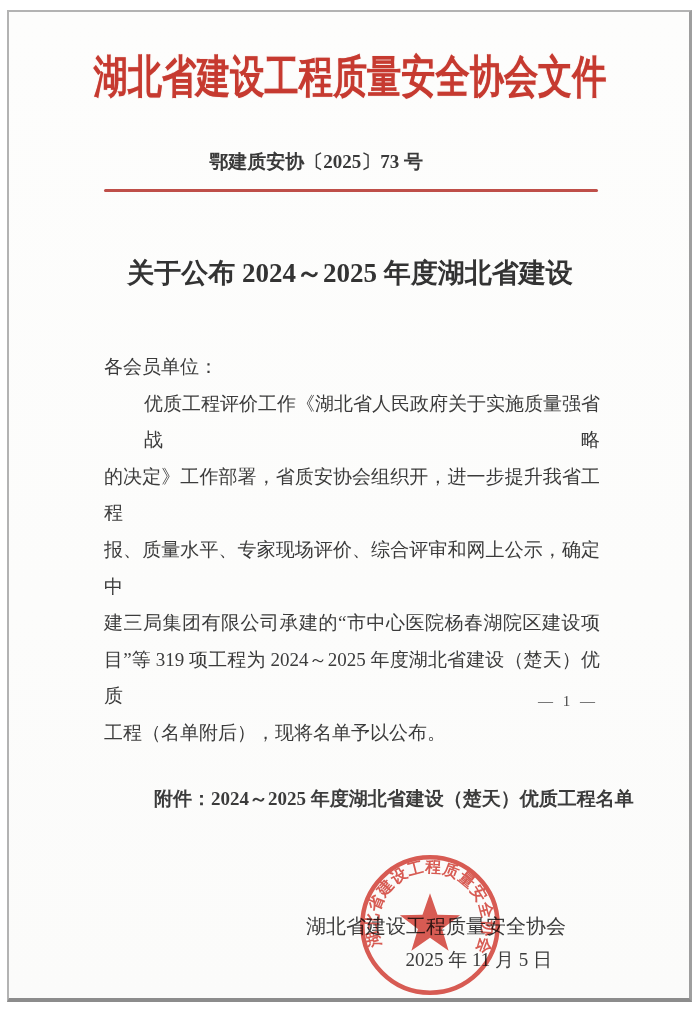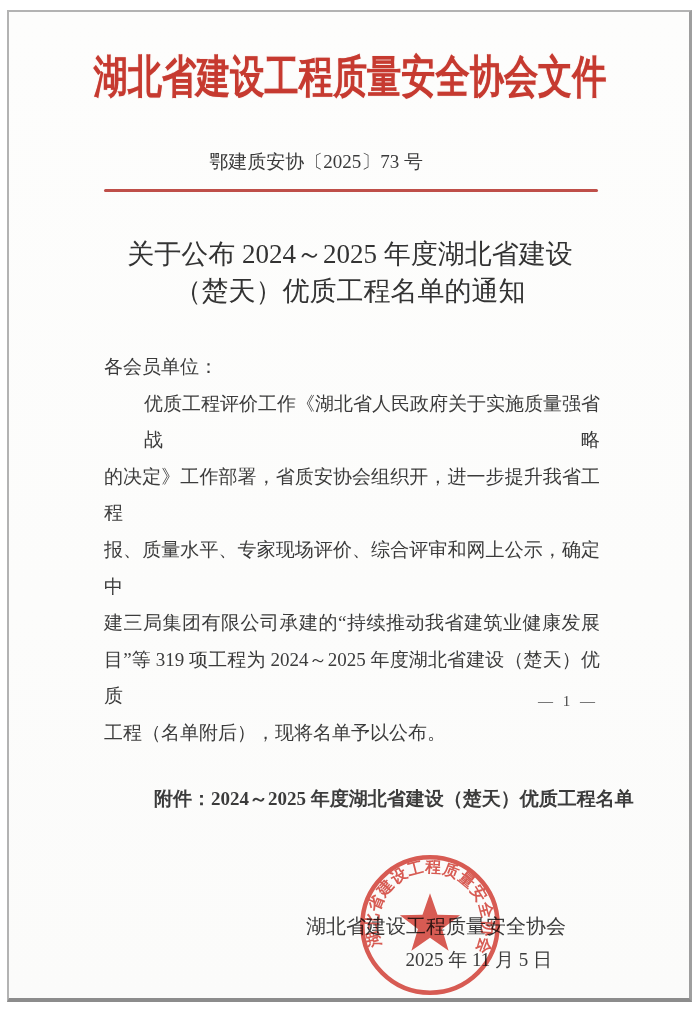--- a/index.html
+++ b/index.html
@@ -35,37 +35,37 @@
     transform-origin: 50% 50%;
     white-space: nowrap;
     text-shadow: 0 0 1px rgba(203,58,48,.55);
   }
   .doc-number {
     position: absolute;
     left: 0; top: 149px;
     width: 632px;
     text-align: center;
     font-size: 19px;
-    font-weight: normal;
+    font-weight: bold;
     color: #3a3a3a;
   }
   .red-rule {
     position: absolute;
     left: 104px; top: 189px;
     width: 494px; height: 3px;
     background: var(--rule_red);
     border-radius: 2px;
   }
   .doc-title {
     position: absolute;
-    left: 0; top: 236px;
+    left: 0; top: 255px;
     width: 700px;
     text-align: center;
     font-size: 27px;
-    font-weight: normal;
+    font-weight: bold;
     line-height: 37px;
     color: #333333;
   }
   .body-block {
     position: absolute;
     left: 104px; top: 349px;
     width: 496px;
     font-size: 19px;
     line-height: 36.6px;
     color: #3b3b3b;
@@ -149,29 +149,28 @@
   <div class="page-border"></div>
 
   <div class="header-title">湖北省建设工程质量安全协会文件</div>
 
   <div class="doc-number">鄂建质安协〔2025〕73 号</div>
 
   <div class="red-rule"></div>
 
   <div class="doc-title">
     <div>关于公布 2024～2025 年度湖北省建设</div>
-    <div>（楚天）优质工程名单的通知</div>
   </div>
 
   <div class="body-block">
     <div class="body-line">各会员单位：</div>
     <div class="body-line just indent">优质工程评价工作《湖北省人民政府关于实施质量强省战略</div>
     <div class="body-line just">的决定》工作部署，省质安协会组织开，进一步提升我省工程</div>
     <div class="body-line just">报、质量水平、专家现场评价、综合评审和网上公示，确定中</div>
-    <div class="body-line just">建三局集团有限公司承建的“持续推动我省建筑业健康发展</div>
+    <div class="body-line just">建三局集团有限公司承建的“市中心医院杨春湖院区建设项</div>
     <div class="body-line just">目”等 319 项工程为 2024～2025 年度湖北省建设（楚天）优质</div>
     <div class="body-line">工程（名单附后），现将名单予以公布。</div>
   </div>
 
   <div class="page-num">— 1 —</div>
 
   <div class="attachment">附件：2024～2025 年度湖北省建设（楚天）优质工程名单</div>
 
   <div class="signature">湖北省建设工程质量安全协会</div>
 

